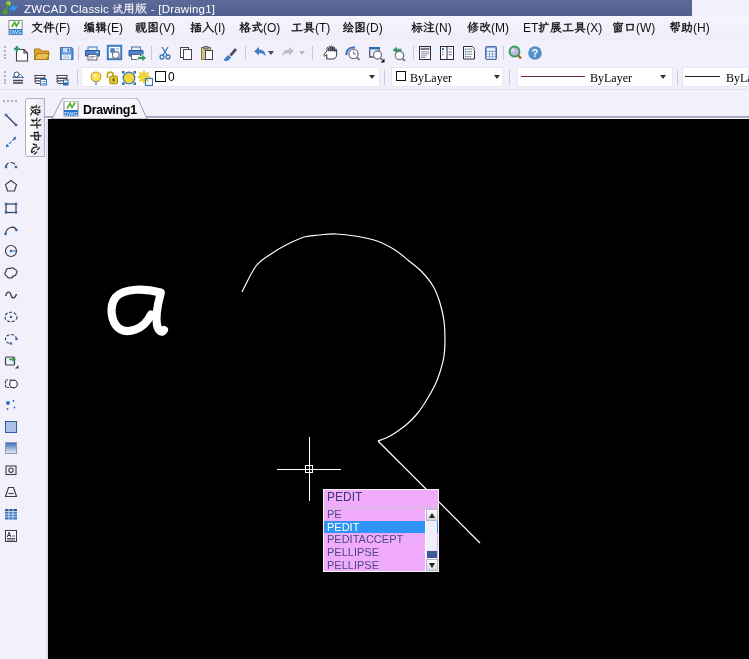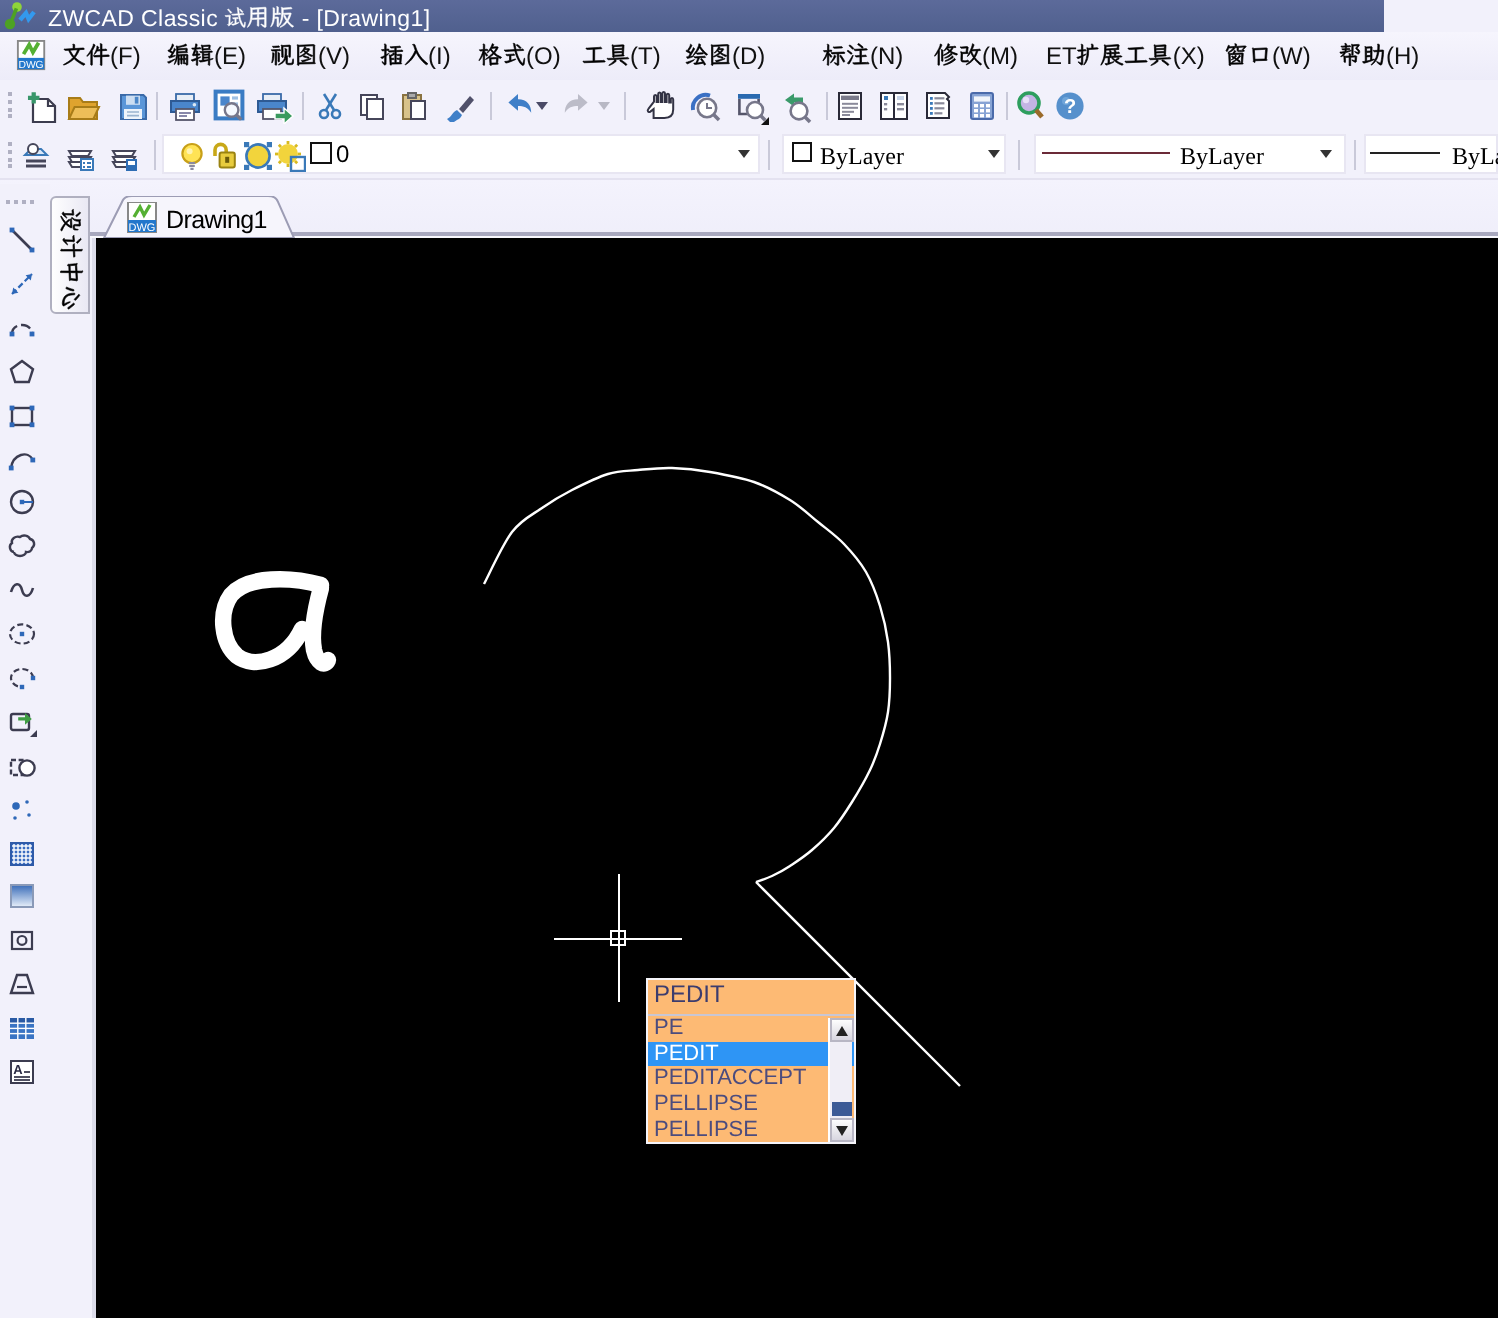--- a/index.html
+++ b/index.html
@@ -16,21 +16,21 @@
 .dd.sm{border-left-width:3px;border-right-width:3px;border-top:4px solid #333}
 .combo{position:absolute;background:#fff}
 #tabstrip{left:0;top:90px;width:749px;height:29px;background:linear-gradient(#f4f3fd,#efeefa)}
 #tabline{position:absolute;left:0px;top:116px;width:749px;height:3px;background:linear-gradient(#a8a8be 0 66%,#f8f8fd 66% 100%)}
 #canvas{position:absolute;left:48px;top:119px}
 #lefttb{left:0;top:92px;width:25px;height:460px;background:#f2f1fb}
 .cj{width:12px;height:12px;display:inline-block;vertical-align:-1px}
 .cj use{fill:#000;stroke:#000;stroke-width:28}
 .cjw use{fill:#fff;stroke:#fff;stroke-width:24}
 #dctab{left:25px;top:98px;width:20px;height:59px;background:linear-gradient(90deg,#fefefe,#e9e8f4);border:1px solid #b0b0c0;border-radius:3px 0 0 3px}
-#popup{left:323px;top:489px;width:105px;height:83px;background:#fdba74;border:1px solid #f5f5fa;font-size:11px;color:#4c4c7e}
+#popup{left:323px;top:489px;width:116px;height:83px;background:#f0abfc;border:1px solid #f5f5fa;font-size:11px;color:#4c4c7e}
 .prow{height:12.7px;line-height:12.6px;padding-left:3px;font-size:11px;letter-spacing:0px}
 .psel{background:#2e95f5;color:#fff}
 #pscroll{position:absolute;right:1px;top:19px;width:12px;height:62px;background:#f0eef6;border-left:1px solid #fff}
 .sbtn{position:absolute;left:0;width:12px;height:12px;background:linear-gradient(#fdfdfd,#d8d6e0);border:1px solid #b8b6c4;text-align:center}
 .sarr{width:0;height:0;margin:3px auto 0;border-left:3px solid transparent;border-right:3px solid transparent}
 </style></head><body>
 <svg width="0" height="0" style="position:absolute">
     <defs>
 <path id="u4E2D" d="M463 347 462 568 239 578 220 361ZM795 328 771 554 527 565 529 343ZM527 623 827 610Q841 609 851 607Q861 605 861 596Q861 590 854 579Q848 568 833 551L861 335Q862 328 866 322Q870 315 870 307Q870 304 866 294Q863 285 852 276Q842 267 821 267Q817 267 812 267Q806 267 799 268L529 284L530 92Q530 75 514 66Q498 58 481 55Q464 52 462 52Q449 52 449 60Q449 66 453 73Q458 83 461 92Q464 102 464 116L463 288L215 303Q187 292 170 287Q154 282 145 282Q134 282 134 290Q134 296 142 309Q150 322 154 336Q158 350 159 365L177 583Q178 590 178 596Q179 603 179 611Q179 618 178 625Q178 632 177 640V648Q177 669 196 678Q215 687 227 687Q246 687 246 668V665L243 635L461 626L460 884Q460 914 455 946Q455 948 454 950Q454 951 454 953Q454 968 464 977Q474 986 486 990Q499 994 505 994Q525 994 525 969Z"></path>
 <path id="u4EF6" d="M203 442 199 860Q199 888 193 918Q192 922 192 928Q192 940 202 950Q211 959 224 965Q236 971 244 971Q263 971 263 951V359Q286 324 306 287Q327 250 343 218Q359 185 368 162Q378 140 378 134Q378 122 364 112Q349 101 332 94Q316 88 310 88Q300 88 300 98Q300 99 300 100Q301 101 301 103Q302 107 302 112Q303 116 303 121Q303 137 284 182Q266 226 232 288Q198 351 151 422Q104 494 47 564Q34 580 34 588Q34 595 41 595Q51 595 78 574Q104 552 138 517Q172 482 203 442ZM666 611 950 599Q960 598 967 595Q974 592 974 585Q974 575 964 563Q953 551 940 542Q927 534 921 534Q916 534 913 535Q900 539 888 540Q876 540 865 541L666 551V363L854 352Q862 351 869 348Q876 345 876 338Q876 332 866 321Q857 310 844 300Q832 291 821 291Q816 291 814 292Q798 299 777 300L666 307V104Q666 92 656 85Q645 78 632 74Q618 70 607 68L596 67Q584 67 584 74Q584 78 589 86Q602 104 602 129V311L492 318Q500 303 509 283Q518 263 524 246Q531 230 531 226Q531 216 517 204Q503 191 486 182Q469 172 460 172Q451 172 451 182Q451 183 452 184Q452 186 452 188Q454 194 454 199Q454 204 454 209Q454 233 444 269Q434 305 418 345Q402 385 384 422Q367 459 351 485Q341 502 341 511Q341 517 346 517Q347 517 361 509Q375 501 401 471Q427 441 464 375L602 367V554L368 565H363Q353 565 340 562Q327 560 316 556Q314 555 311 555Q307 555 307 560Q307 563 311 574Q315 586 327 604Q335 619 349 622Q363 624 366 624Q371 624 376 624Q382 623 388 623L602 614V873Q602 889 600 904Q598 920 595 935Q594 938 594 942Q594 958 612 970Q630 983 646 983Q666 983 666 956Z"></path>
@@ -560,21 +560,21 @@
     </svg>
 <svg class="abs" style="left:50px;top:98px" width="100" height="21" viewBox="0 0 100 21">
     <path d="M2 21 L11 3 Q12 0 16 0 L84 0 Q88 0 89 3 L97 21 Z" fill="#f6f5fc" stroke="#9c9cb4" stroke-width="1"></path>
   </svg>
   <svg class="abs" style="left:63px;top:101px" width="17" height="16" viewBox="0 0 17 16">
     <rect x="1" y="0" width="14" height="15" fill="#fff" stroke="#888"></rect>
     <path d="M4 7.5 L7 2.5 L9 6.5 L12 1.5" stroke="#55b033" stroke-width="1.7" fill="none"></path>
     <rect x="1" y="9" width="14" height="6" fill="#2277cc"></rect>
     <text x="8" y="14.5" font-size="5.5" fill="#fff" text-anchor="middle" font-family="Liberation Sans">DWG</text>
   </svg>
-  <div class="abs" style="left:83px;top:103px;font-size:12.5px;font-weight:normal;color:#000;letter-spacing:-0.3px">Drawing1</div>
+  <div class="abs" style="left:83px;top:103px;font-size:12.5px;font-weight:bold;color:#000;letter-spacing:-0.3px">Drawing1</div>
   </div>
 <div class="abs" id="popup">
   <div class="prow" style="height:17px;line-height:15px;color:#3c3c6e;font-size:12px">PEDIT</div>
   <div style="border-top:1px solid #c8c6d4">
   <div class="prow">PE</div>
   <div class="prow psel">PEDIT</div>
   <div class="prow">PEDITACCEPT</div>
   <div class="prow">PELLIPSE</div>
   <div class="prow">PELLIPSE</div>
   </div>

